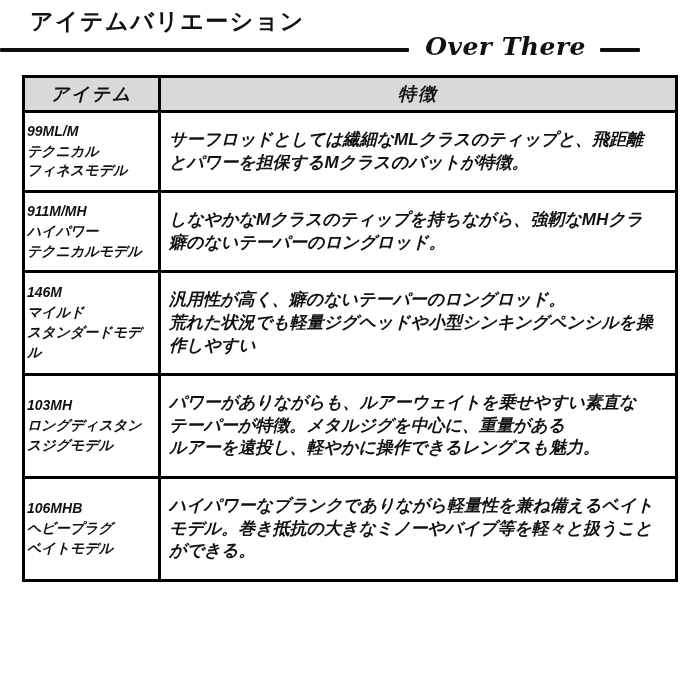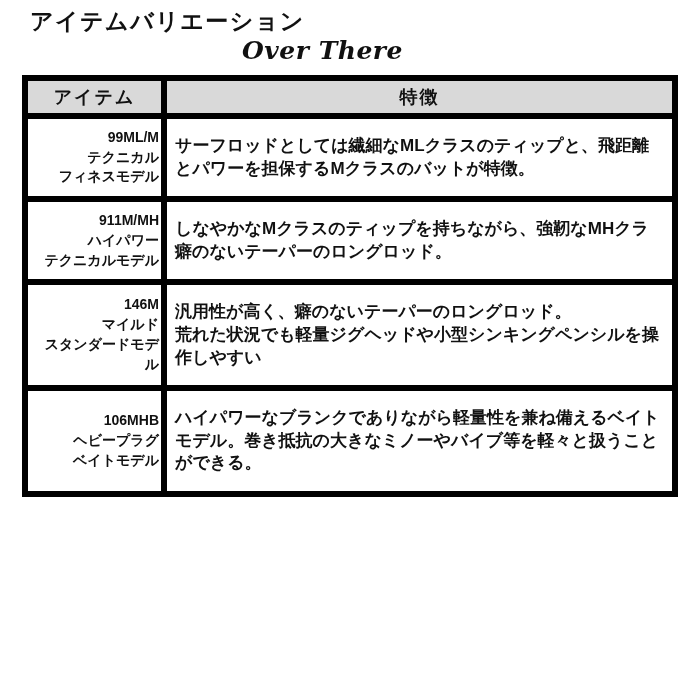--- a/index.html
+++ b/index.html
@@ -22,21 +22,20 @@
     letter-spacing: 1.5px;
     line-height: 1.3;
   }
 
   .brand-divider {
     display: flex;
     align-items: center;
     margin-top: 1px;
     height: 24px;
     width: 643px;
-    flex-direction: column;
   }
   .rule {
     background: #111111;
     height: 4px;
     border-radius: 1px;
   }
   .rule-left { flex: 1 1 auto; }
   .rule-right { width: 40px; margin-right: 3px; }
   .brand {
     flex: 0 0 auto;
@@ -51,39 +50,40 @@
   }
 
   table.spec-table {
     border-collapse: collapse;
     table-layout: fixed;
     margin: 13px 0 0 22px;
     width: 656px;
     border: 2px solid #111111;
   }
   .spec-table th, .spec-table td {
-    border: 6px solid #000000;
+    border: 3px solid #000000;
+    font-style: italic;
   }
   .spec-table th {
     background: #d9d9d9;
     font-size: 18px;
     font-weight: bold;
     height: 30px;
     letter-spacing: 2px;
     text-align: center;
     vertical-align: middle;
   }
   .col-item { width: 131px; }
   .spec-table td {
     font-weight: bold;
     white-space: pre-line;
     vertical-align: middle;
   }
   .item-cell {
-    text-align: right;
+    text-align: left;
     font-size: 14px;
     line-height: 1.42;
     padding: 2px 2px;
   }
   .feature-cell {
     font-size: 17px;
     line-height: 1.33;
     padding: 16px 8px;
     text-align: left;
   }
@@ -134,20 +134,28 @@
       <tr>
         <td class="item-cell">146M
 マイルド
 スタンダードモデ
 ル</td>
         <td class="feature-cell">汎用性が高く、癖のないテーパーのロングロッド。
 荒れた状況でも軽量ジグヘッドや小型シンキングペンシルを操
 作しやすい</td>
       </tr>
       <tr>
+        <td class="item-cell">103MH
+ロングディスタン
+スジグモデル</td>
+        <td class="feature-cell">パワーがありながらも、ルアーウェイトを乗せやすい素直な
+テーパーが特徴。メタルジグを中心に、重量がある
+ルアーを遠投し、軽やかに操作できるレングスも魅力。</td>
+      </tr>
+      <tr>
         <td class="item-cell">106MHB
 ヘビープラグ
 ベイトモデル</td>
         <td class="feature-cell">ハイパワーなブランクでありながら軽量性を兼ね備えるベイト
 モデル。巻き抵抗の大きなミノーやバイブ等を軽々と扱うこと
 ができる。</td>
       </tr>
     </tbody>
   </table>
 

